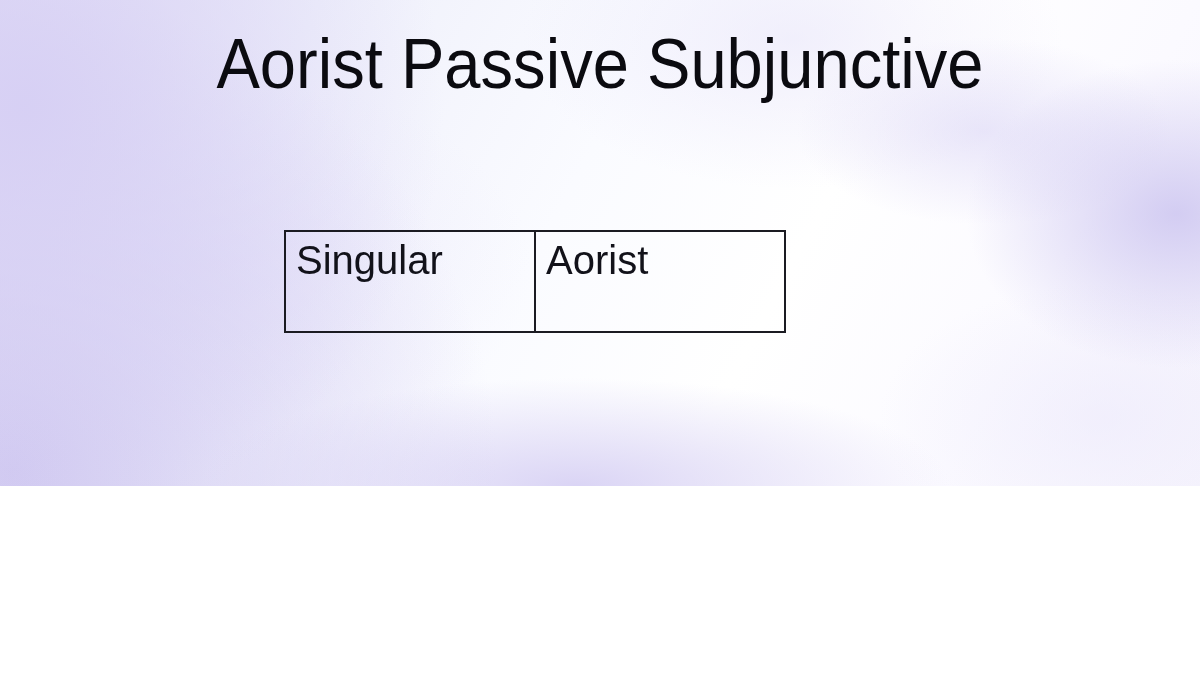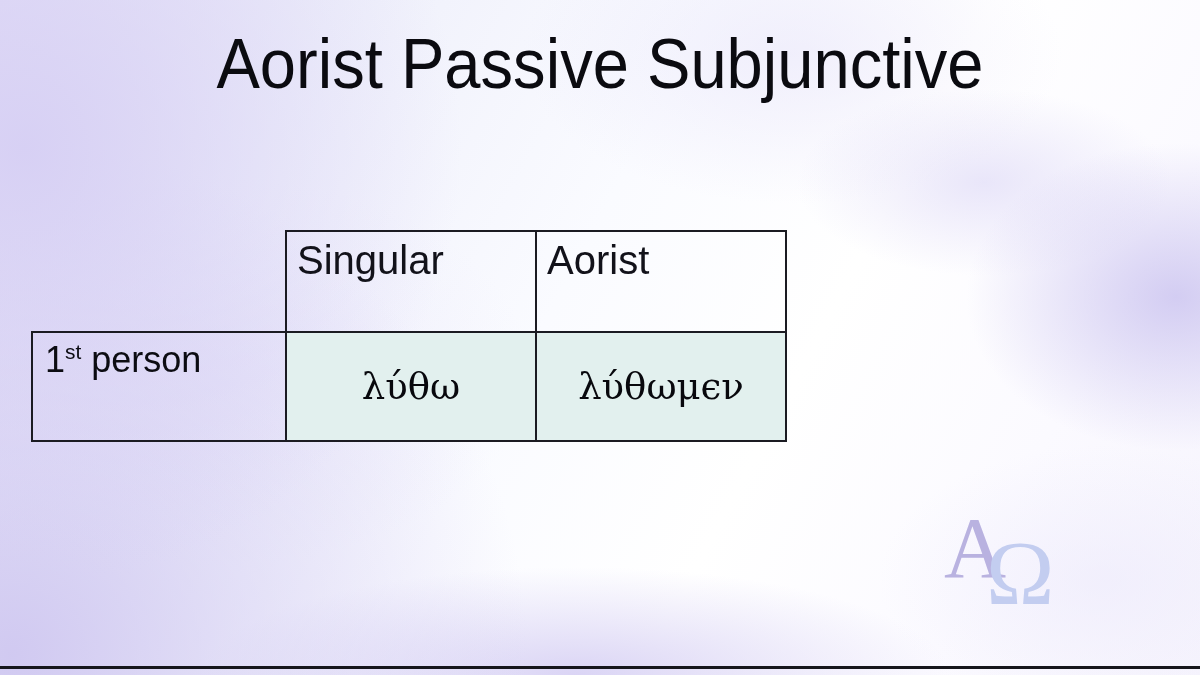--- a/index.html
+++ b/index.html
@@ -11,21 +11,21 @@
     height: 675px;
     overflow: hidden;
     font-family: "Liberation Sans", sans-serif;
     background: #ffffff;
   }
 
   
   #slide {
     position: relative;
     width: 1200px;
-    height: 675px;
+    height: 486px;
     overflow: hidden;
     background-color: #fdfdff;
   }
 
   
   #slide-bg {
     position: absolute;
     inset: 0;
     background-image:
       radial-gradient(circle at 2% 22%, rgba(214,207,244,0.95) 0%, rgba(214,207,244,0.55) 14%, rgba(214,207,244,0) 34%),
@@ -176,25 +176,20 @@
       <col class="c-pl">
     </colgroup>
     <thead>
       <tr>
         <th class="corner-cell"></th>
         <th class="head-cell">Singular</th>
         <th class="head-cell">Aorist</th>
       </tr>
     </thead>
     <tbody>
-      <tr>
-        <td class="label-cell"><span>1</span><span class="ord">st</span><span> person</span></td>
-        <td class="form-cell">λύθω</td>
-        <td class="form-cell">λύθωμϵν</td>
-      </tr>
     </tbody>
   </table>
 
   <div id="watermark">
     <span class="glyph alpha">Α</span>
     <span class="glyph omega">Ω</span>
   </div>
 
   <div id="bottom-rule"></div>
 

